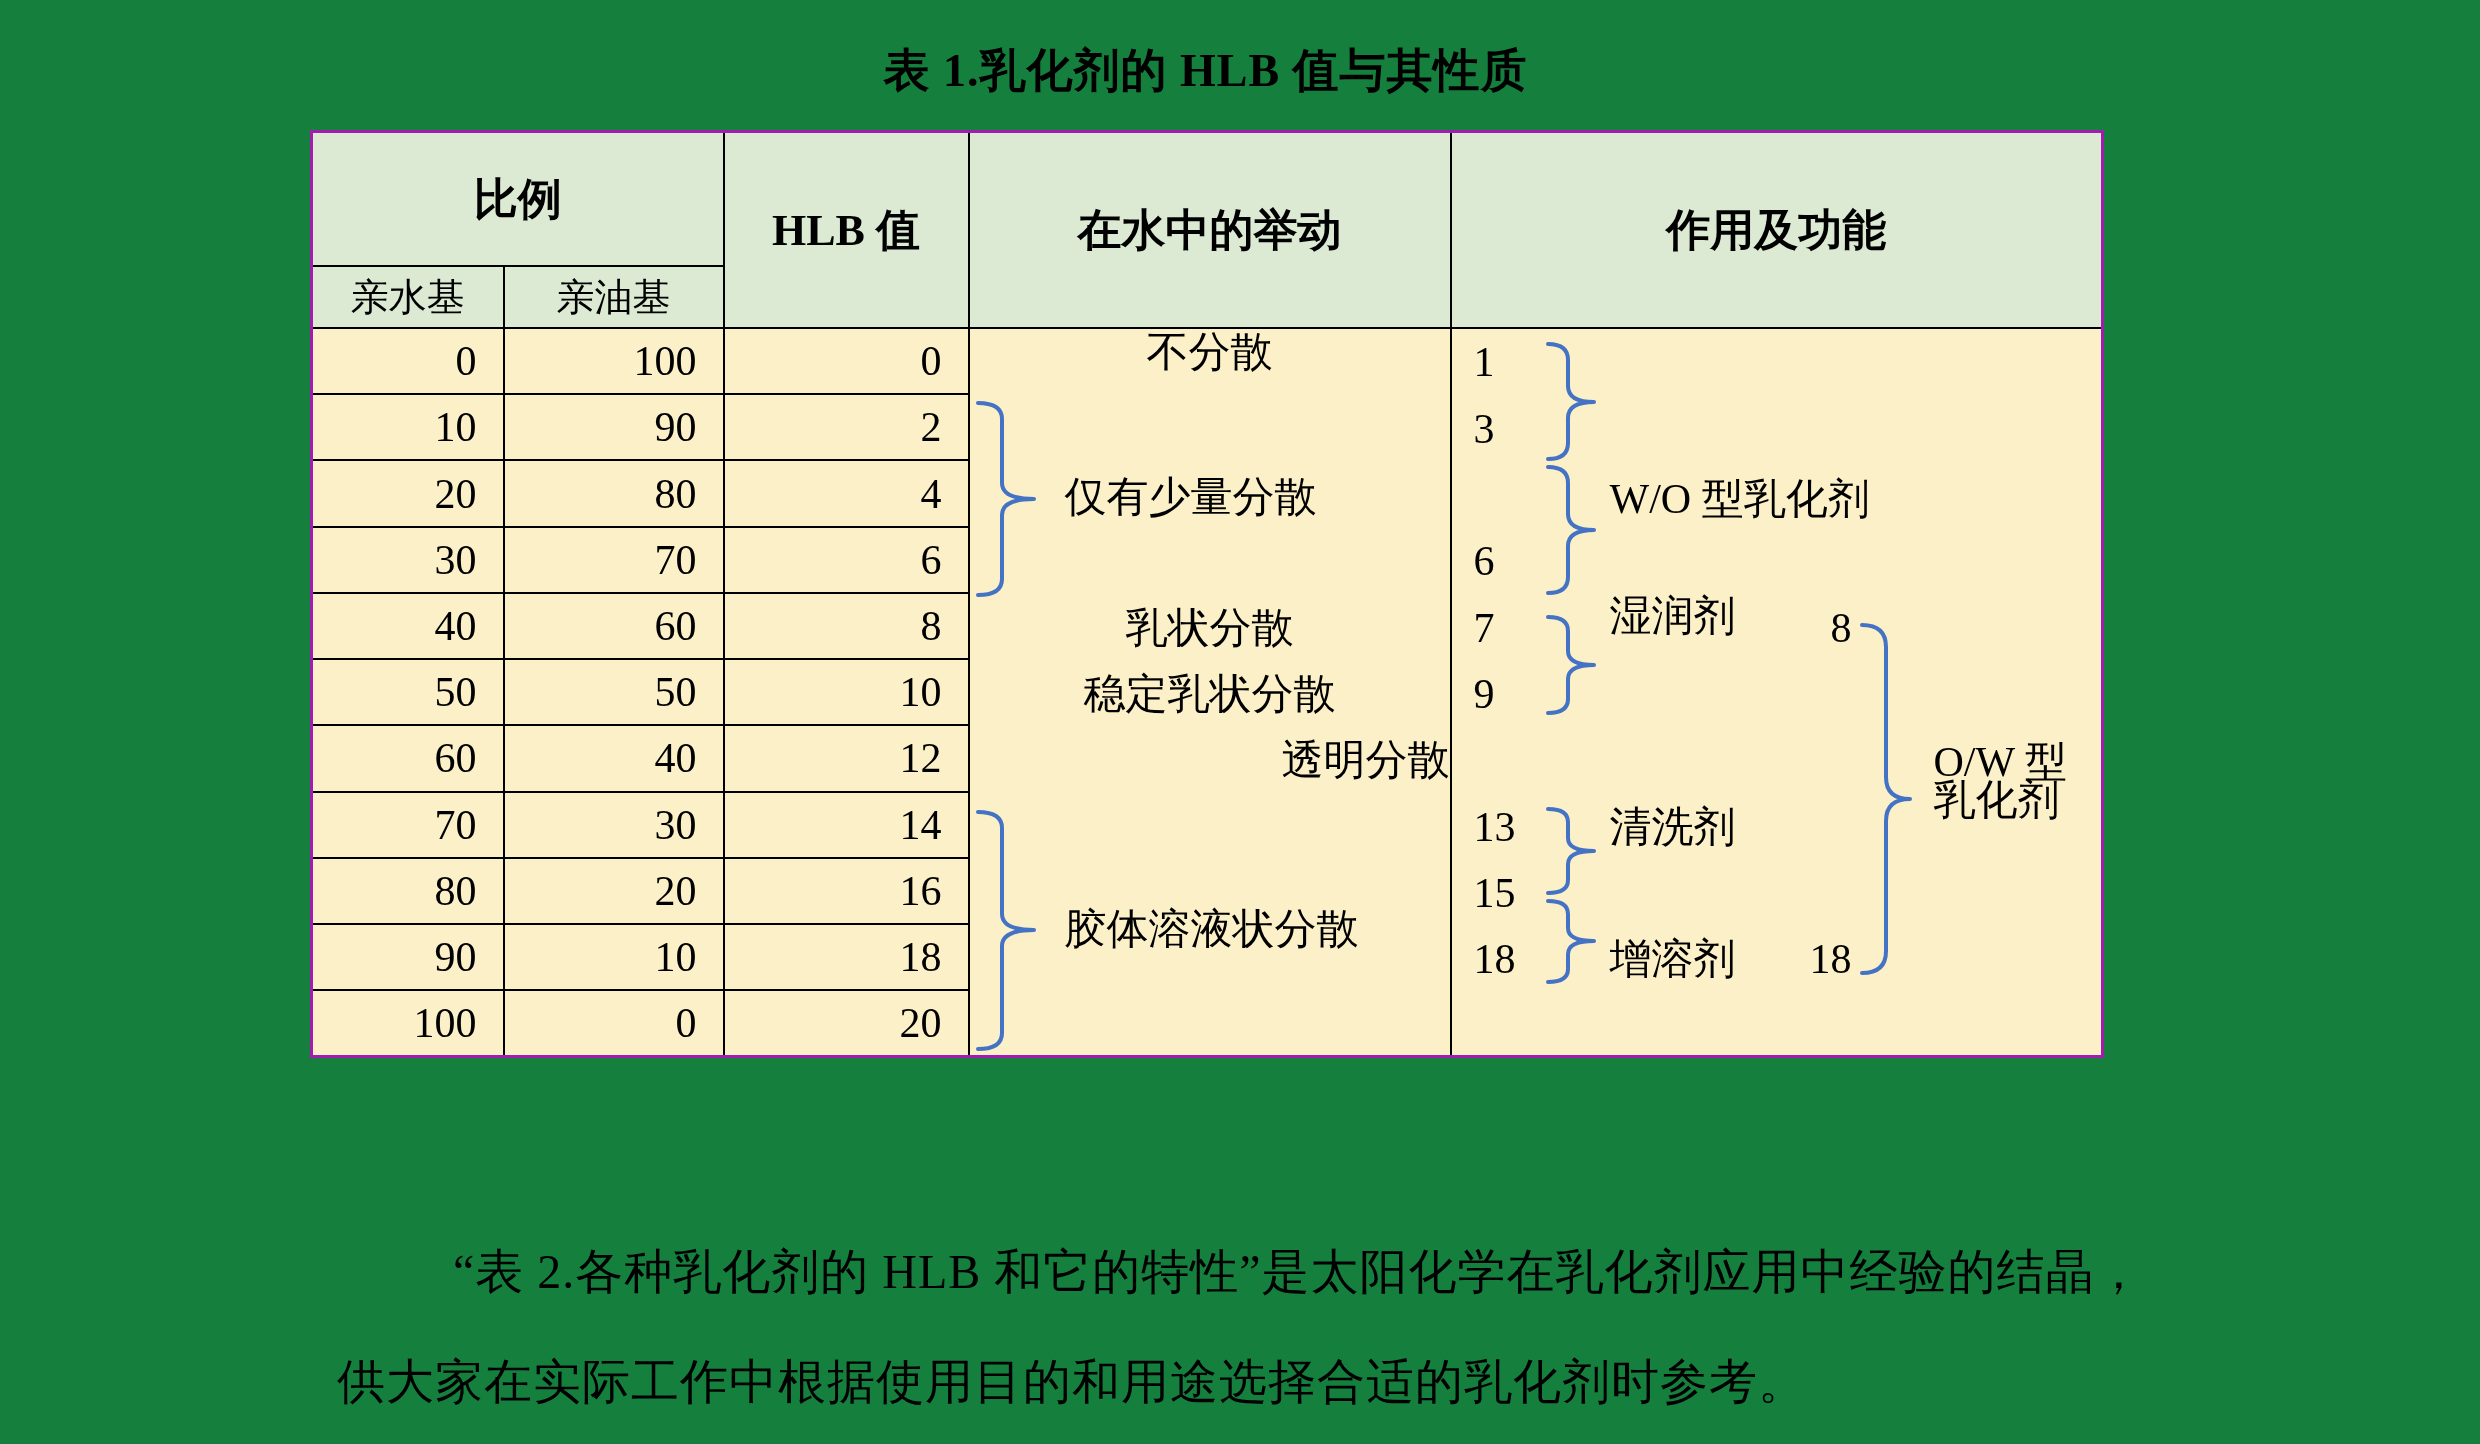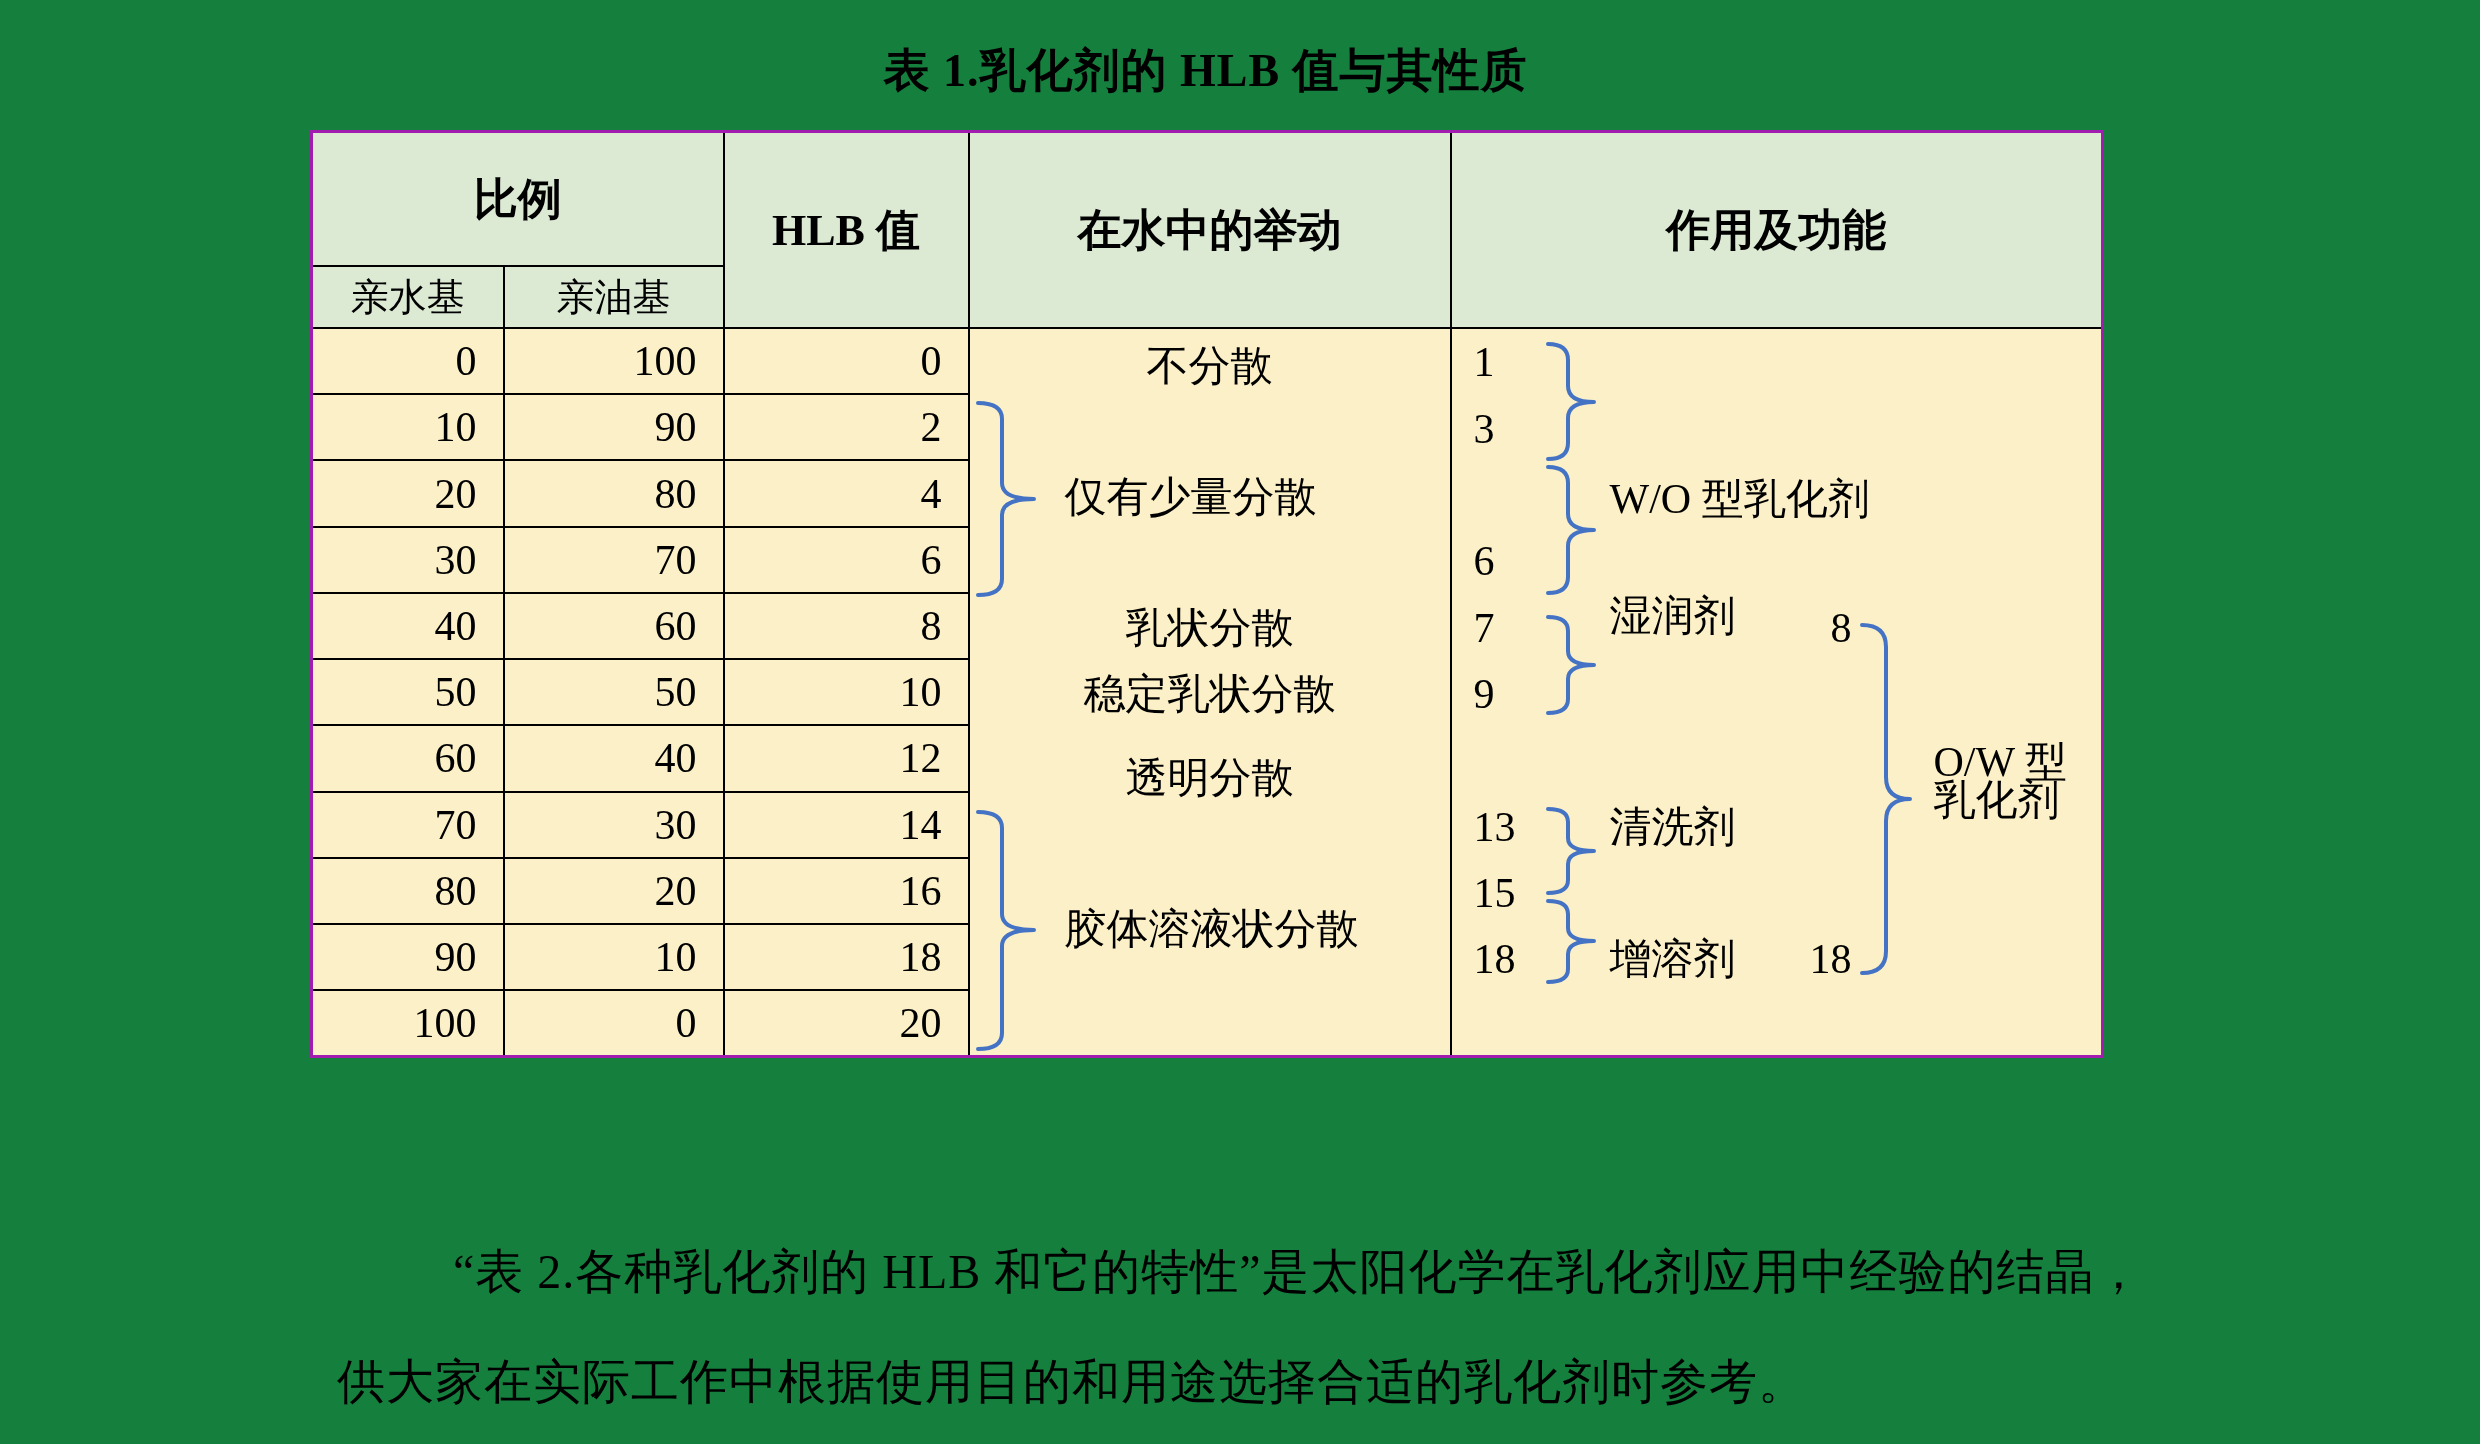--- a/index.html
+++ b/index.html
@@ -113,30 +113,30 @@
       </tr>
     </thead>
     <tbody>
       <tr>
         <td class="num-cell">0</td>
         <td class="num-cell">100</td>
         <td class="num-cell">0</td>
 
         <td class="big-cell" rowspan="11">
           <div class="cell-inner">
-            <div class="abs-text centered" style="top:37px;">不分散</div>
+            <div class="abs-text centered" style="top:23px;">不分散</div>
 
             <svg class="brace" style="left:6px; top:72px;" width="62" height="196" viewBox="0 0 62 196">
               <path d="M 2 2 Q 26 2 26 18 L 26 82 Q 26 98 58 98 Q 26 98 26 114 L 26 178 Q 26 194 2 194" fill="none" stroke="#4472c4" stroke-width="4" stroke-linecap="round" stroke-linejoin="round"></path>
             </svg>
             <div class="abs-text" style="left:95px; top:168px;">仅有少量分散</div>
 
             <div class="abs-text centered" style="top:299px;">乳状分散</div>
             <div class="abs-text centered" style="top:365px;">稳定乳状分散</div>
-            <div class="abs-text centered" style="top:449px;">透明分散</div>
+            <div class="abs-text centered" style="top:431px;text-align:right;">透明分散</div>
 
             <svg class="brace" style="left:6px; top:481px;" width="62" height="241" viewBox="0 0 62 241">
               <path d="M 2 2 Q 26 2 26 18 L 26 104 Q 26 120 58 120 Q 26 120 26 136 L 26 223 Q 26 239 2 239" fill="none" stroke="#4472c4" stroke-width="4" stroke-linecap="round" stroke-linejoin="round"></path>
             </svg>
             <div class="abs-text" style="left:95px; top:600px;">胶体溶液状分散</div>
           </div>
         </td>
 
         <td class="big-cell" rowspan="11">
           <div class="cell-inner">

